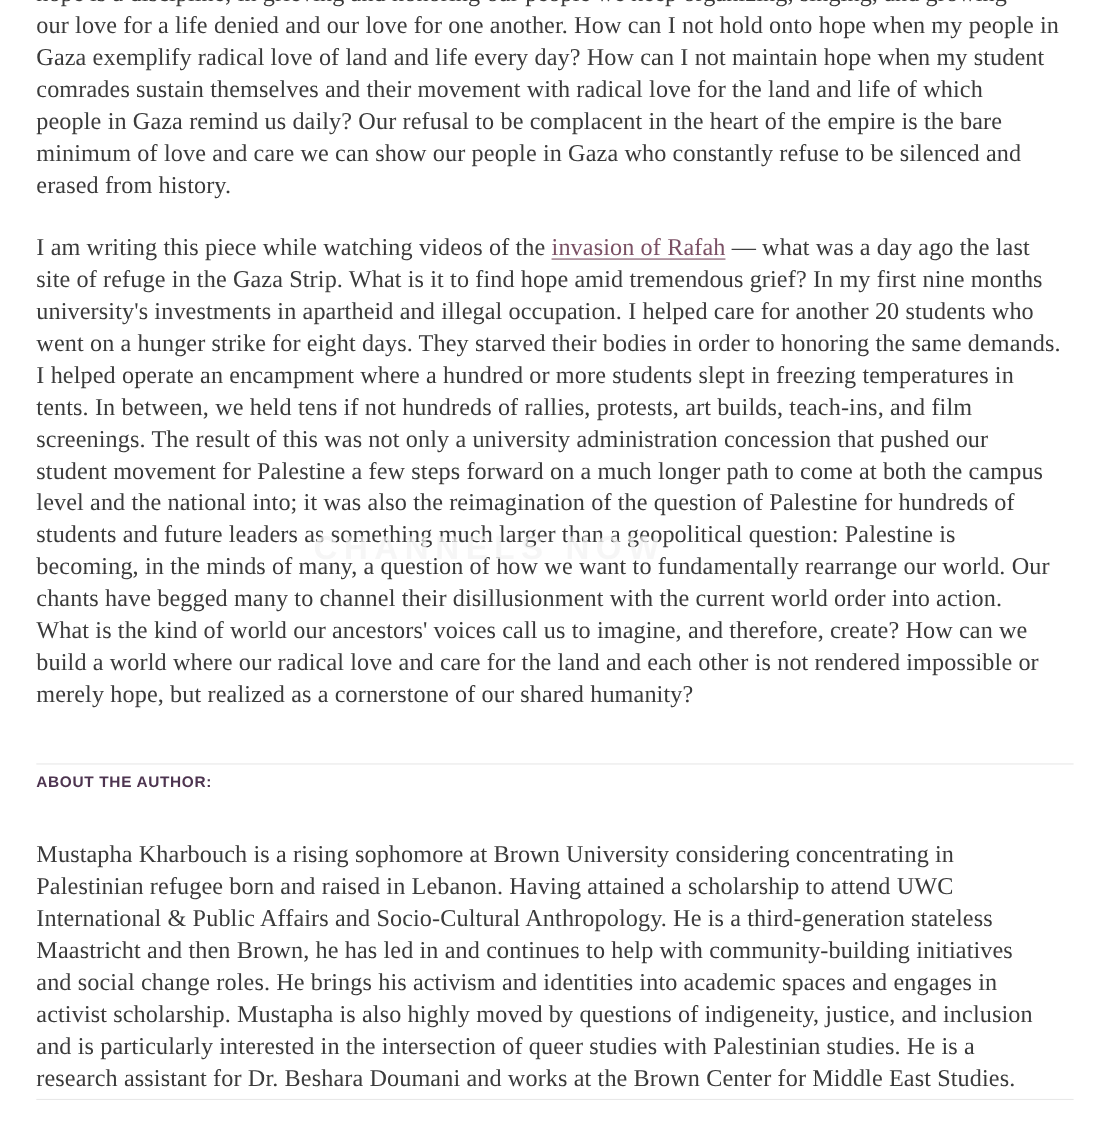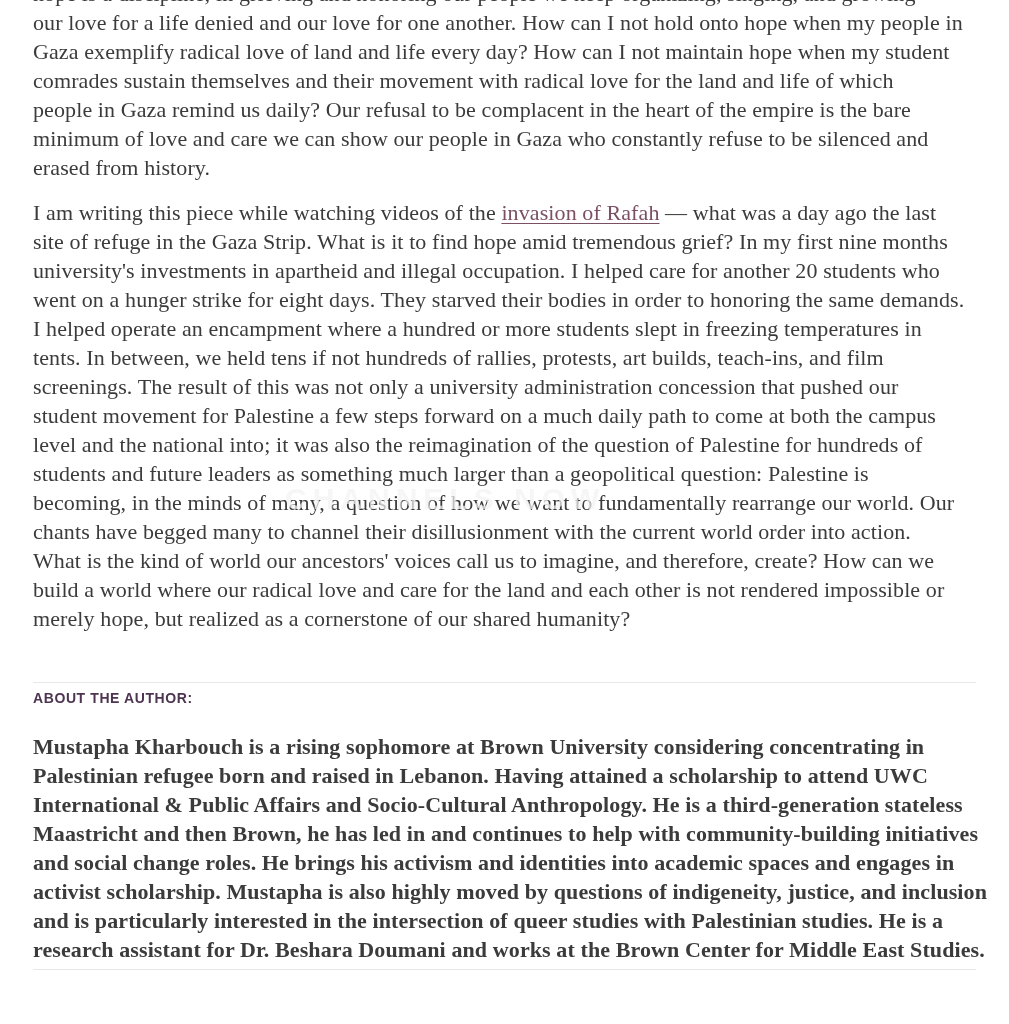--- a/index.html
+++ b/index.html
@@ -22,21 +22,21 @@
   .para { margin: 0; }
   .line {
     display: block;
     white-space: nowrap;
     height: 29px;
     line-height: 29px;
     font-size: 22px;
     letter-spacing: 0.1px;
   }
   #paragraph-1 { margin-top: -21px; }
-  #paragraph-2 { margin-top: 16px; }
+  #paragraph-2 { margin-top: 28px; }
   .link {
     color: #7b5064;
     text-decoration: underline;
     text-underline-offset: 3px;
     text-decoration-thickness: 1px;
     cursor: pointer;
   }
   hr.divider {
     border: none;
     border-top: 1px solid #e8e8e8;
@@ -46,21 +46,21 @@
   hr.divider-bottom { margin-top: 5px; }
   .about-heading {
     margin-top: 7px;
     font-family: "Liberation Sans", "DejaVu Sans", sans-serif;
     font-weight: bold;
     font-size: 14px;
     line-height: 16px;
     letter-spacing: 0.6px;
     color: #4d3450;
   }
-  #author-bio { margin-top: 26px; font-weight: bold; }
+  #author-bio { margin-top: 44px; }
   .watermark {
     position: absolute;
     top: 482px;
     left: 285px;
     z-index: 5;
     pointer-events: none;
     font-family: Liberation Sans, sans-serif;
     font-weight: bold;
     font-size: 30px;
     letter-spacing: 6px;
@@ -88,21 +88,21 @@
     </div>
 
     <div class="para" id="paragraph-2">
       <span class="line"><span>I am writing this piece while watching videos of the </span><a class="link" href="#">invasion of Rafah</a><span> — what was a day ago the last</span></span>
       <span class="line">site of refuge in the Gaza Strip. What is it to find hope amid tremendous grief? In my first nine months</span>
       <span class="line">university's investments in apartheid and illegal occupation. I helped care for another 20 students who</span>
       <span class="line">went on a hunger strike for eight days. They starved their bodies in order to honoring the same demands.</span>
       <span class="line">I helped operate an encampment where a hundred or more students slept in freezing temperatures in</span>
       <span class="line">tents. In between, we held tens if not hundreds of rallies, protests, art builds, teach-ins, and film</span>
       <span class="line">screenings. The result of this was not only a university administration concession that pushed our</span>
-      <span class="line">student movement for Palestine a few steps forward on a much daily path to come at both the campus</span>
+      <span class="line">student movement for Palestine a few steps forward on a much longer path to come at both the campus</span>
       <span class="line">level and the national into; it was also the reimagination of the question of Palestine for hundreds of</span>
       <span class="line">students and future leaders as something much larger than a geopolitical question: Palestine is</span>
       <span class="line">becoming, in the minds of many, a question of how we want to fundamentally rearrange our world. Our</span>
       <span class="line">chants have begged many to channel their disillusionment with the current world order into action.</span>
       <span class="line">What is the kind of world our ancestors' voices call us to imagine, and therefore, create? How can we</span>
       <span class="line">build a world where our radical love and care for the land and each other is not rendered impossible or</span>
       <span class="line">merely hope, but realized as a cornerstone of our shared humanity?</span>
     </div>
 
     <hr class="divider divider-top">

